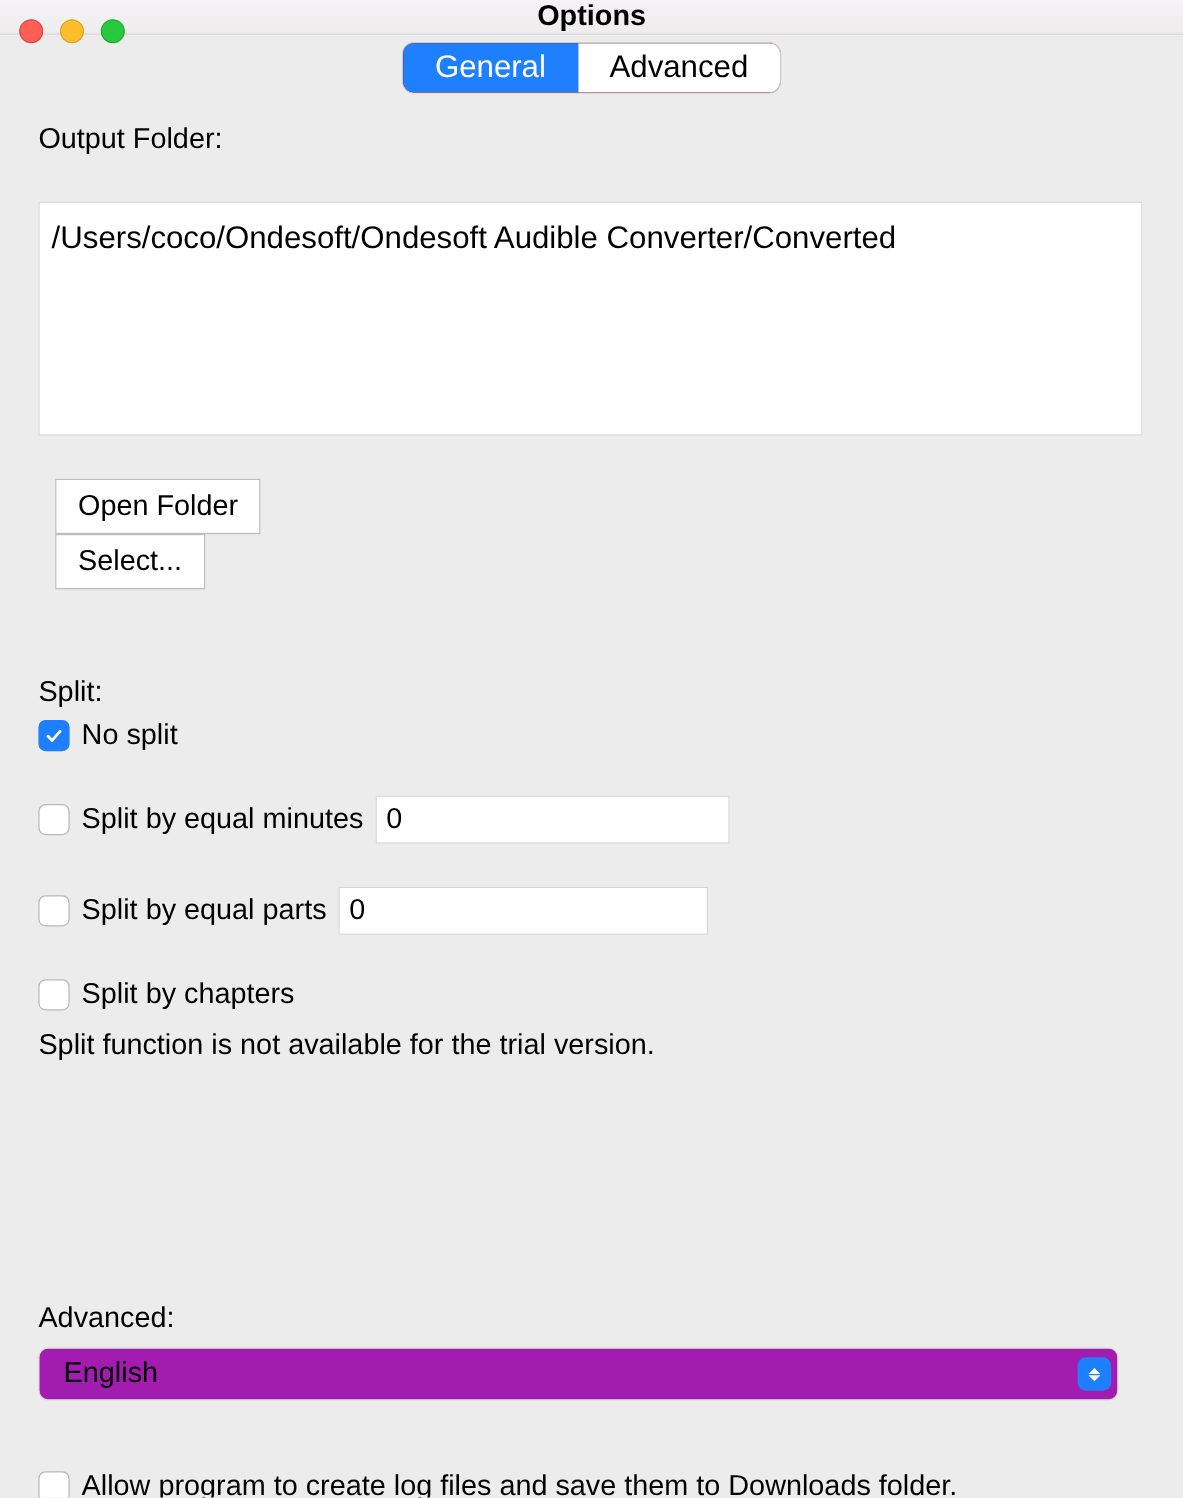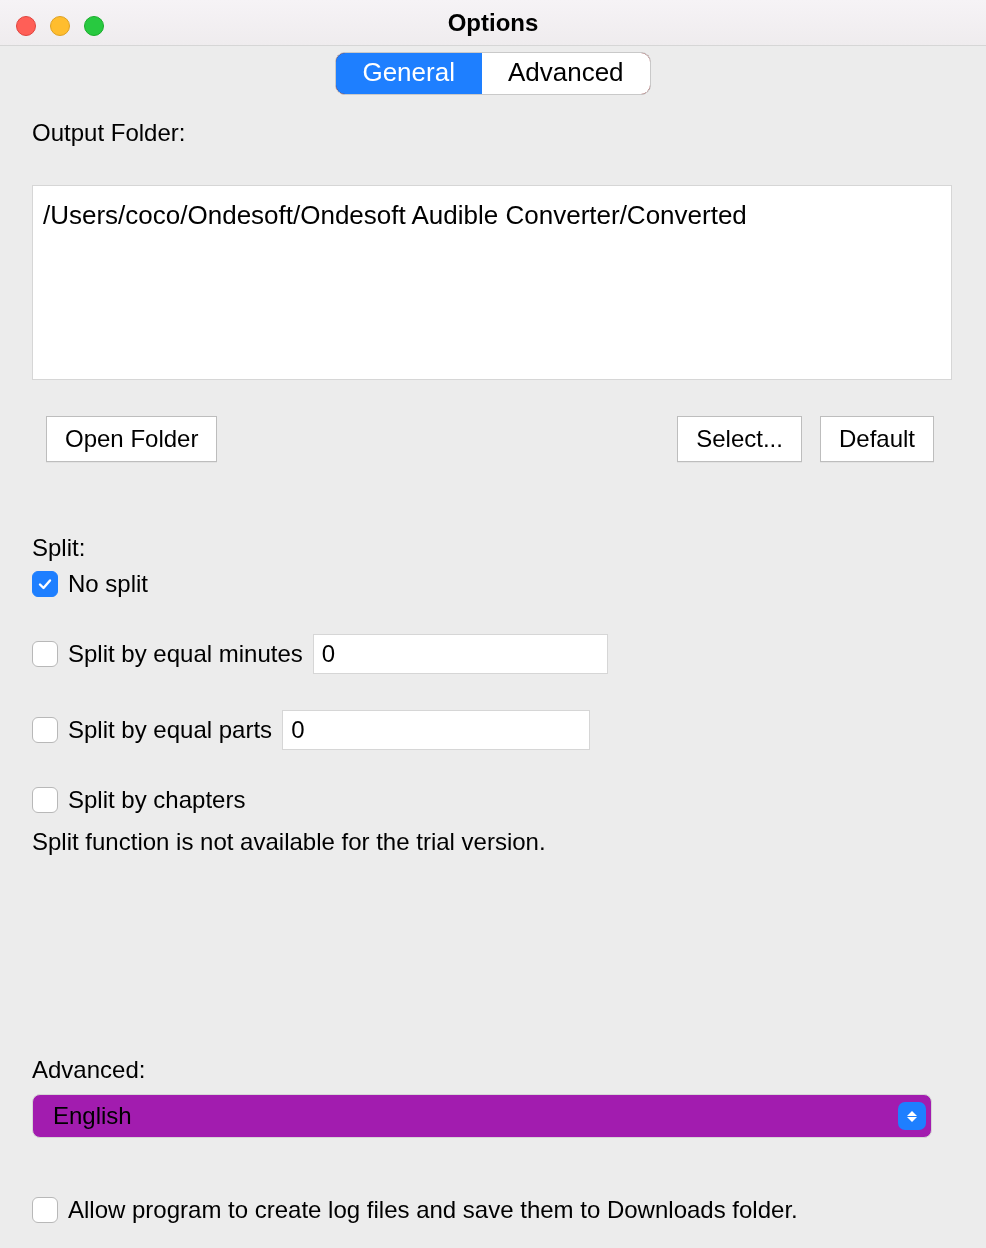--- a/index.html
+++ b/index.html
@@ -69,20 +69,21 @@
     background: #fff;
     border: 1px solid #d6d6d6;
     font-size: 26px;
     padding: 14px 10px;
     margin-top: 30px;
   }
   .btn-row {
     display: flex; justify-content: space-between;
     margin-top: 36px;
     padding: 0 16px 0 14px;
+    flex-direction: column;
   }
   .btn-group { display: flex; gap: 18px; }
   .btn {
     border: 1px solid #bdbdbd;
     background: #fff;
     font-size: 24px;
     padding: 8px 18px;
     box-shadow: 0 1px 0 rgba(0,0,0,0.04);
     cursor: default;
   }
@@ -181,21 +182,20 @@
     <div class="label">Output Folder:</div>
 
     <div class="output-box">/Users/coco/Ondesoft/Ondesoft Audible Converter/Converted</div>
 
     <div class="btn-row">
       <div class="btn-group">
         <div class="btn">Open Folder</div>
       </div>
       <div class="btn-group">
         <div class="btn">Select...</div>
-        <div class="btn">Default</div>
       </div>
     </div>
 
     <div class="section-header">Split:</div>
 
     <div class="opt-row">
       <span class="chk checked">
         <svg width="16" height="16" viewBox="0 0 16 16">
           <path d="M3 8.5 L6.5 12 L13 4.5" stroke="#fff" stroke-width="2.4" fill="none" stroke-linecap="round" stroke-linejoin="round"></path>
         </svg>

